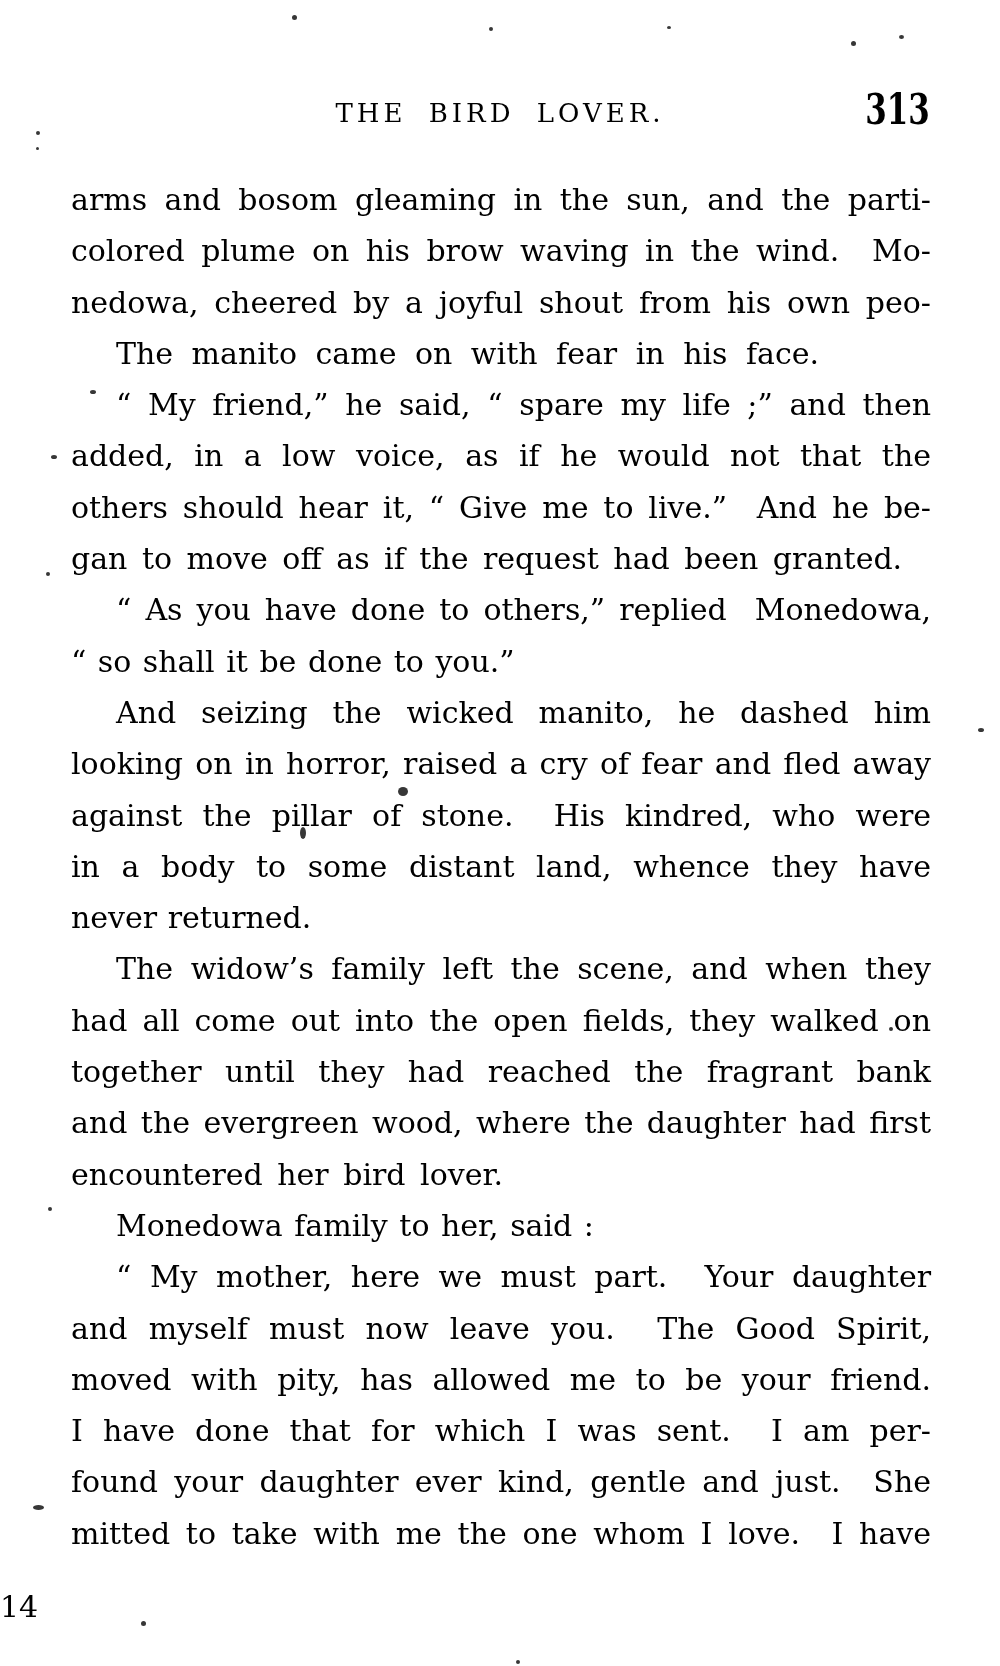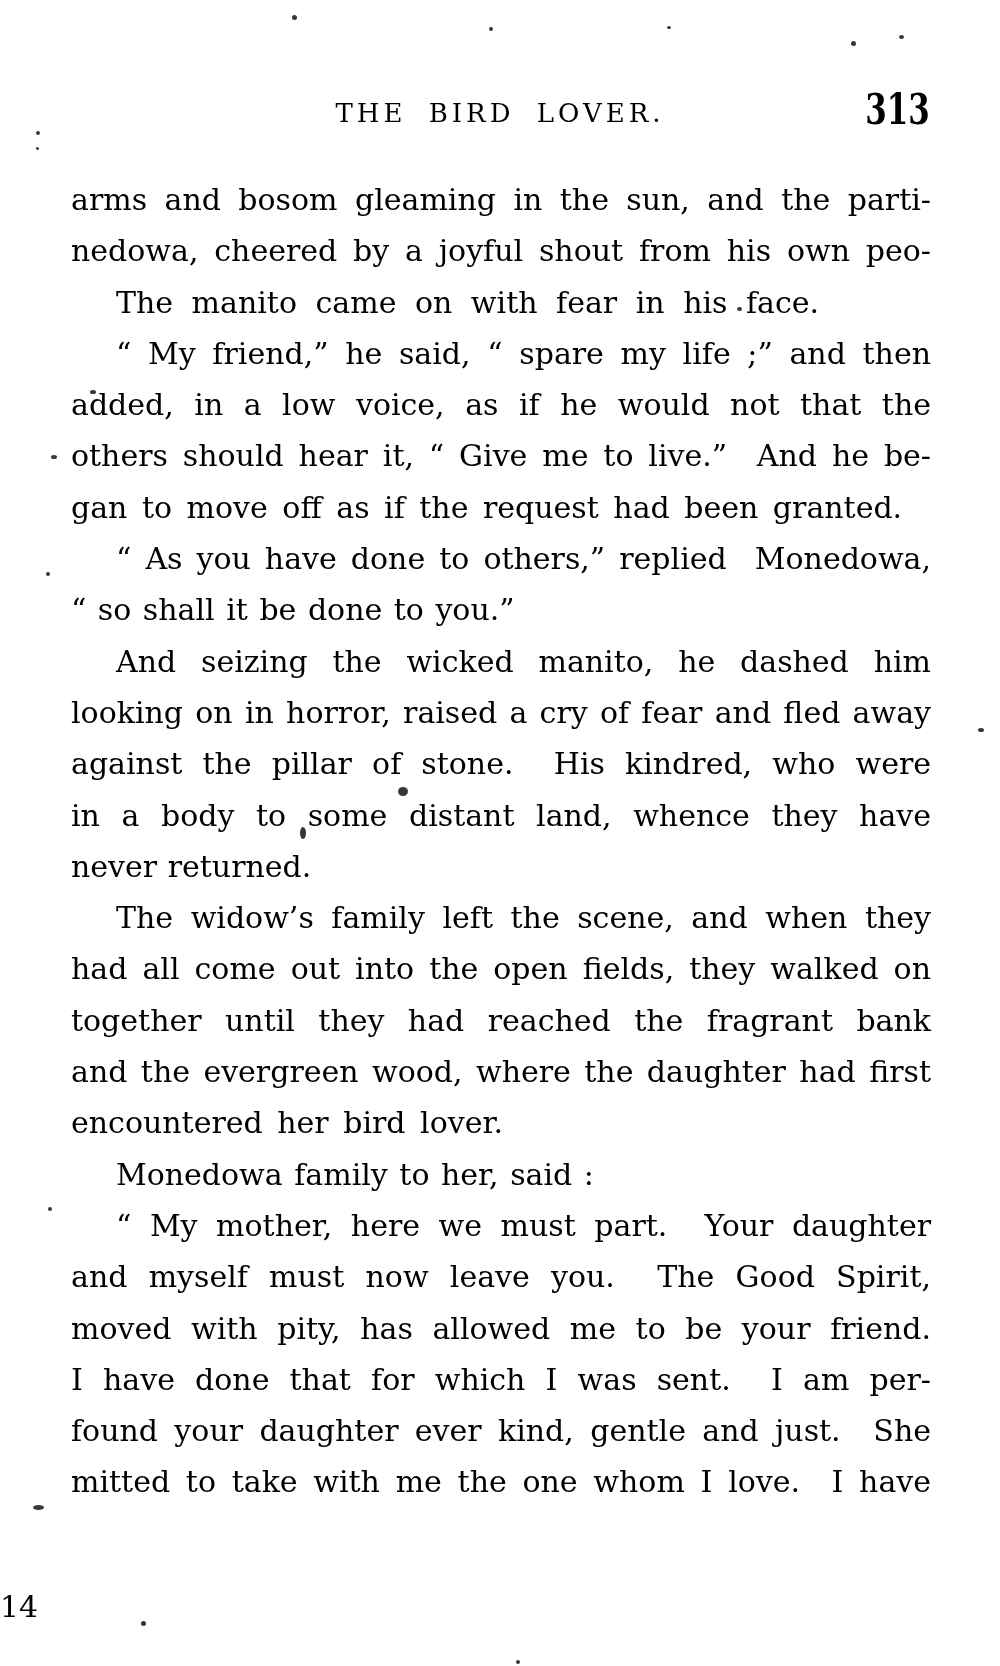--- a/index.html
+++ b/index.html
@@ -67,20 +67,21 @@
 <body>
 
 <div class="page">
   <div class="header">
     <div class="running-title">THE BIRD LOVER.</div>
     <div class="page-number">313</div>
   </div>
 
   <div class="body-text">
       <div class="line">arms and bosom gleaming in the sun, and the parti-</div>
+      <div class="line">colored plume on his brow waving in the wind. &nbsp;Mo-</div>
       <div class="line">nedowa, cheered by a joyful shout from his own peo-</div>
       <div class="line indent last" style="word-spacing: 9px;">The manito came on with fear in his face.</div>
       <div class="line indent">“ My friend,” he said, “ spare my life ;” and then</div>
       <div class="line">added, in a low voice, as if he would not that the</div>
       <div class="line">others should hear it, “ Give me to live.” &nbsp;And he be-</div>
       <div class="line last" style="word-spacing: 5px;">gan to move off as if the request had been granted.</div>
       <div class="line indent">“ As you have done to others,” replied &nbsp;Monedowa,</div>
       <div class="line last" style="word-spacing: 2px;">“ so shall it be done to you.”</div>
       <div class="line indent">And seizing the wicked manito, he dashed him</div>
       <div class="line">looking on in horror, raised a cry of fear and fled away</div>

